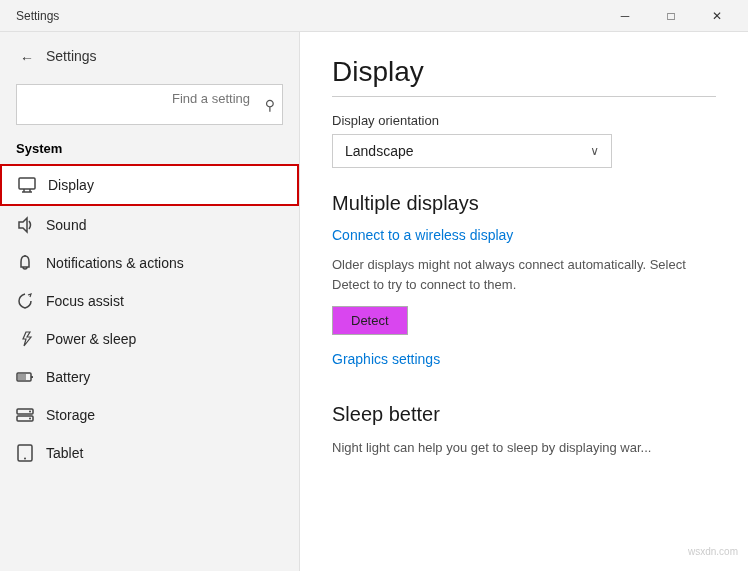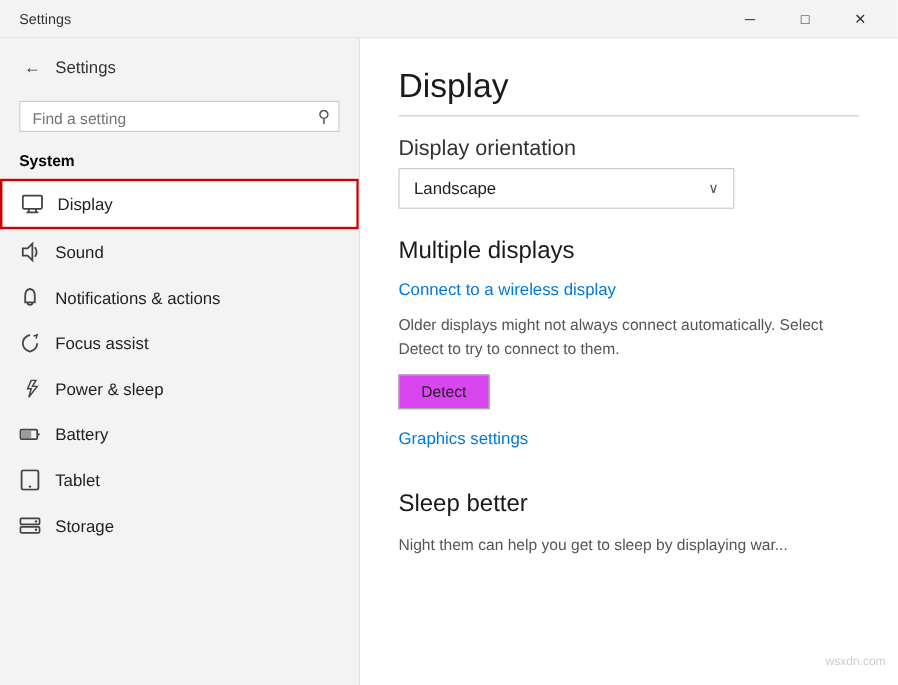--- a/index.html
+++ b/index.html
@@ -87,26 +87,27 @@
     }
 
     .search-box {
       margin: 4px 16px 12px 16px;
       position: relative;
       display: flex;
       align-items: center;
     }
     .search-input {
       width: 100%;
-      padding: 6px 32px 3px 10px;
+      padding: 6px 32px 18px 10px;
       border: 1px solid #ccc;
       background: #fff;
       font-size: 13px;
       color: #3b82f6;
       outline: none;
+      text-align: right;
     }
     .search-icon {
       position: absolute;
       right: 8px;
       color: #555;
       font-size: 14px;
     }
 
     .sidebar-section-label {
       font-size: 13px;
@@ -153,21 +154,21 @@
       color: #1a1a1a;
       margin-bottom: 8px;
     }
     .section-divider {
       border: none;
       border-top: 1px solid #ccc;
       margin-bottom: 16px;
     }
 
     .setting-label {
-      font-size: 18px;
+      font-size: 13px;
       color: #333;
       margin-bottom: 6px;
     }
 
     .dropdown-select {
       display: flex;
       align-items: center;
       justify-content: space-between;
       border: 1px solid #ccc;
       padding: 8px 12px;
@@ -323,38 +324,38 @@
           <rect x="15" y="8" width="2" height="2" rx="0.5" fill="#444"></rect>
           <rect x="2" y="6" width="8" height="6" fill="#444" opacity="0.5"></rect>
         </svg>
       </span>
       <span>Battery</span>
     </div>
 
     <div class="sidebar-item">
       <span class="item-icon">
         <svg width="18" height="18" viewBox="0 0 18 18" fill="none">
-          <rect x="2" y="1" width="14" height="16" rx="1.5" stroke="#444" stroke-width="1.5" fill="none"></rect>
-          <circle cx="9" cy="14.5" r="1" fill="#444"></circle>
-        </svg>
-      </span>
-      <span>Tablet</span>
-    </div>
-
-    <div class="sidebar-item">
-      <span class="item-icon">
-        <svg width="18" height="18" viewBox="0 0 18 18" fill="none">
           <rect x="1" y="3" width="16" height="5" rx="1" stroke="#444" stroke-width="1.5" fill="none"></rect>
           <rect x="1" y="10" width="16" height="5" rx="1" stroke="#444" stroke-width="1.5" fill="none"></rect>
           <circle cx="14" cy="5.5" r="1" fill="#444"></circle>
           <circle cx="14" cy="12.5" r="1" fill="#444"></circle>
         </svg>
       </span>
       <span>Storage</span>
     </div>
+
+    <div class="sidebar-item">
+      <span class="item-icon">
+        <svg width="18" height="18" viewBox="0 0 18 18" fill="none">
+          <rect x="2" y="1" width="14" height="16" rx="1.5" stroke="#444" stroke-width="1.5" fill="none"></rect>
+          <circle cx="9" cy="14.5" r="1" fill="#444"></circle>
+        </svg>
+      </span>
+      <span>Tablet</span>
+    </div>
   </div>
 
   <div class="main-content">
     <h1 class="page-title">Display</h1>
     <hr class="section-divider">
 
     <div class="setting-label">Display orientation</div>
     <div class="dropdown-select">
       <span>Landscape</span>
       <span class="dropdown-chevron">∨</span>
@@ -368,18 +369,18 @@
 
     <button class="detect-button">Detect</button>
 
 
     <div>
       <a class="link-blue" href="#">Graphics settings</a>
     </div>
 
     <div style="margin-top: 24px;">
       <h2 class="section-heading">Sleep better</h2>
-      <p class="description-text">Night them can help you get to sleep by displaying war...</p>
+      <p class="description-text">Night light can help you get to sleep by displaying war...</p>
     </div>
   </div>
 </div>
 
 <div class="watermark">wsxdn.com</div>
 
 </body></html>

